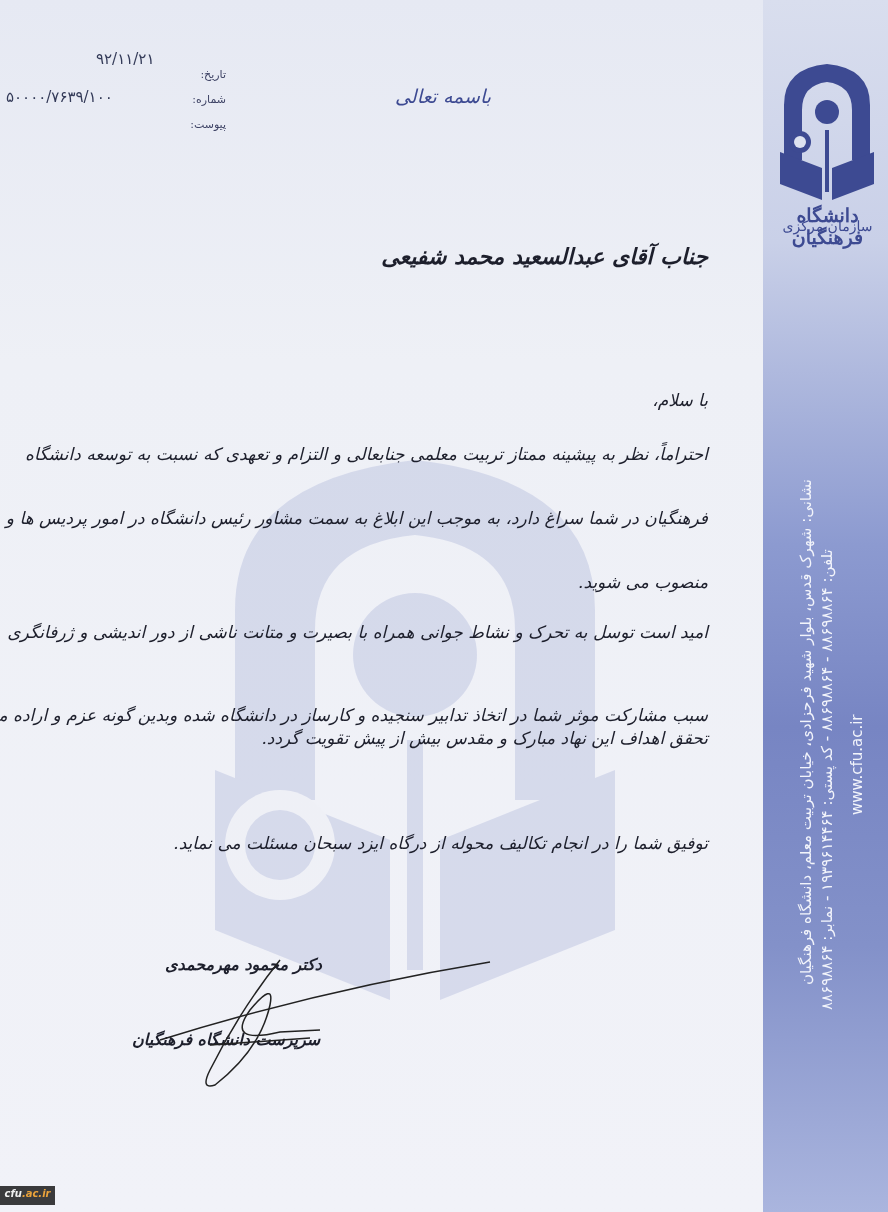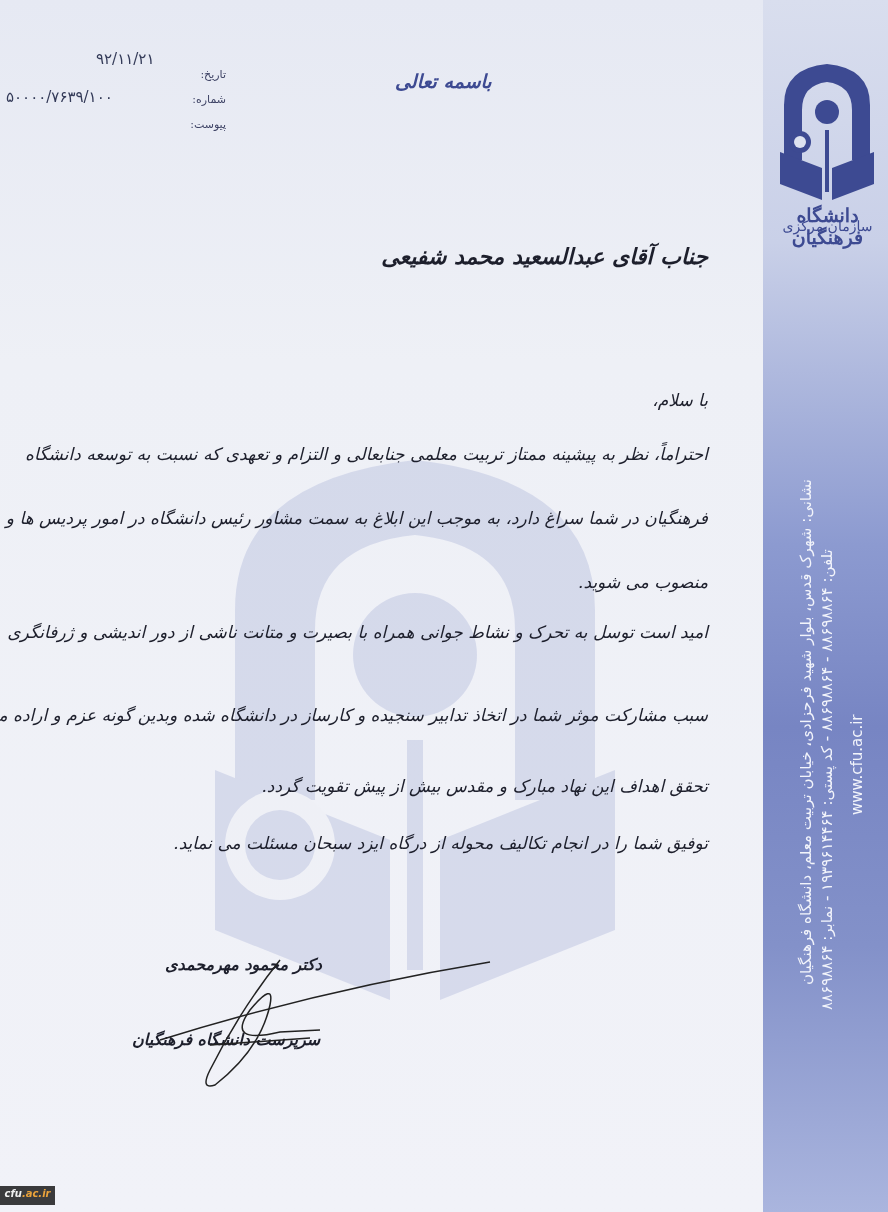--- a/index.html
+++ b/index.html
@@ -47,38 +47,38 @@
     line-height: 25px;
   }
   .meta-values {
     position: absolute; left: 6px; top: 50px; color: #333a58;
     font-family: "DejaVu Sans", sans-serif; font-size: 15px; direction: rtl;
   }
   .meta-date { position: absolute; left: 90px; top: 0; }
   .meta-num { position: absolute; left: 0; top: 38px; white-space: nowrap; }
 
   .basmala {
-    position: absolute; left: 395px; top: 70px; color: #3d4a92;
-    font-size: 19px; font-weight: bold; font-style: italic; direction: rtl;
+    position: absolute; left: 395px; top: 85px; color: #3d4a92;
+    font-size: 19px; font-weight: normal; font-style: italic; direction: rtl;
   }
 
   .letter {
     position: absolute; right: 180px; direction: rtl; text-align: right;
     color: #1d1f2c; white-space: nowrap;
   }
   .recipient { top: 243px; font-size: 22px; font-weight: bold; font-style: italic; }
   .recipient-role { top: 315px; font-size: 22px; font-weight: bold; font-style: italic; }
   .salutation { top: 390px; font-size: 17px; font-style: italic; }
   .body-line { font-size: 17px; font-style: italic; }
   .l1 { top: 444px; right: 180px; }
   .l2 { top: 508px; }
   .l3 { top: 572px; }
   .l4 { top: 622px; text-align: right; }
   .l5 { top: 705px; }
-  .l6 { top: 776px; margin-left: 48px; }
+  .l6 { top: 728px; margin-left: 48px; }
   .l7 { top: 833px; }
 
   .sig-name {
     position: absolute; left: 165px; top: 955px; direction: rtl;
     font-size: 16px; font-style: italic; font-weight: bold; color: #1d1f2c;
   }
   .sig-title {
     position: absolute; left: 132px; top: 1030px; direction: rtl;
     font-size: 16px; font-style: italic; font-weight: bold; color: #1d1f2c;
   }

